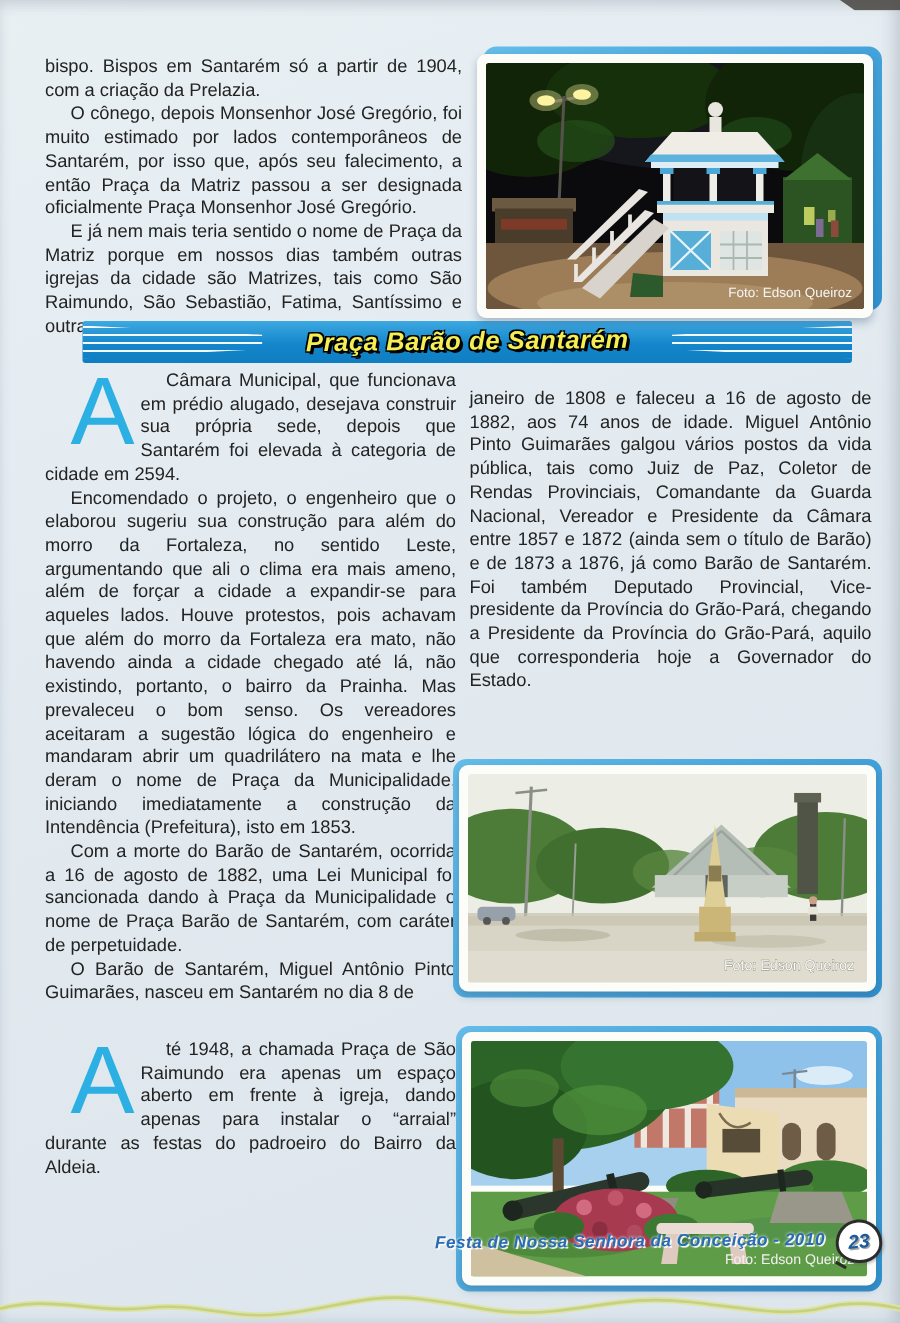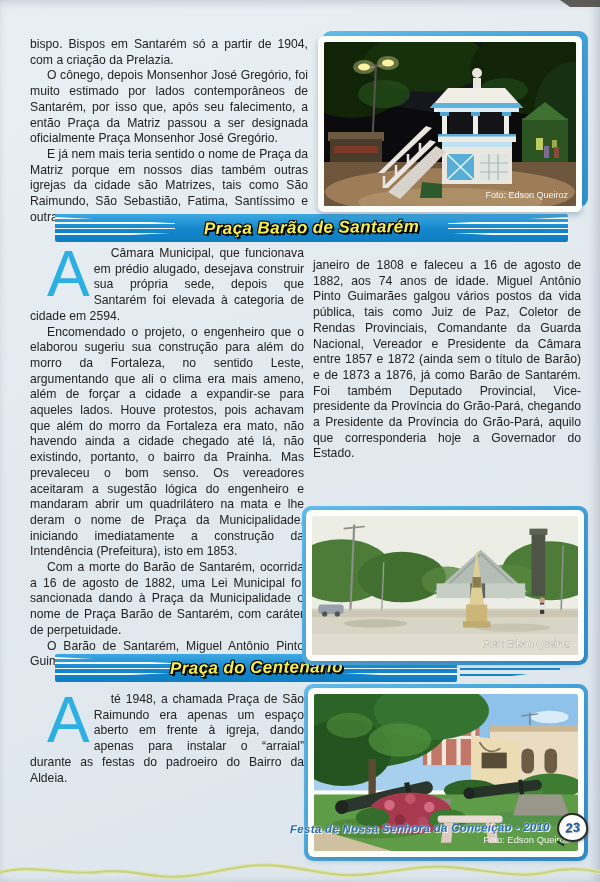--- a/index.html
+++ b/index.html
@@ -204,26 +204,20 @@
         <rect x="146" y="84" width="20" height="18" fill="#cbb678"></rect>
         <rect x="143" y="100" width="26" height="6" fill="#c0ab6e"></rect>
         <rect x="216" y="82" width="4" height="11" fill="#3e3a36"></rect>
         <circle cx="218" cy="80" r="2.6" fill="#caa188"></circle>
         <rect x="215" y="84" width="6" height="5" fill="#e8e4da"></rect>
         <text class="svg-caption" x="244" y="124" text-anchor="end" fill="#fafafa" stroke="#8a8878" stroke-width=".5" style="paint-order:stroke">Foto: Edson Queiroz</text>
       </svg>
     </div>
   </div>
 
-  <div class="banner banner2">
-    <div class="stripes left"></div>
-    <div class="stripes right"></div>
-    <div class="banner-tail"></div>
-    <div class="banner-title">Praça do Centenário</div>
-  </div>
 
   <div class="col-s2-left bodytext">
     <p class="lead-wrap"><span class="dropcap">A</span><span>té 1948, a chamada Praça de São Raimundo era apenas um espaço aberto em frente à igreja, dando apenas para instalar o “arraial” durante as festas do padroeiro do Bairro da Aldeia.</span></p>
   </div>
 
   <div class="photo-card photo3">
     <div class="photo-mat mat-all"></div>
     <div class="photo-frame">
       <svg width="264" height="157" viewBox="0 0 252 150" preserveAspectRatio="none">
         <rect width="252" height="92" fill="#8fc2ea"></rect>

